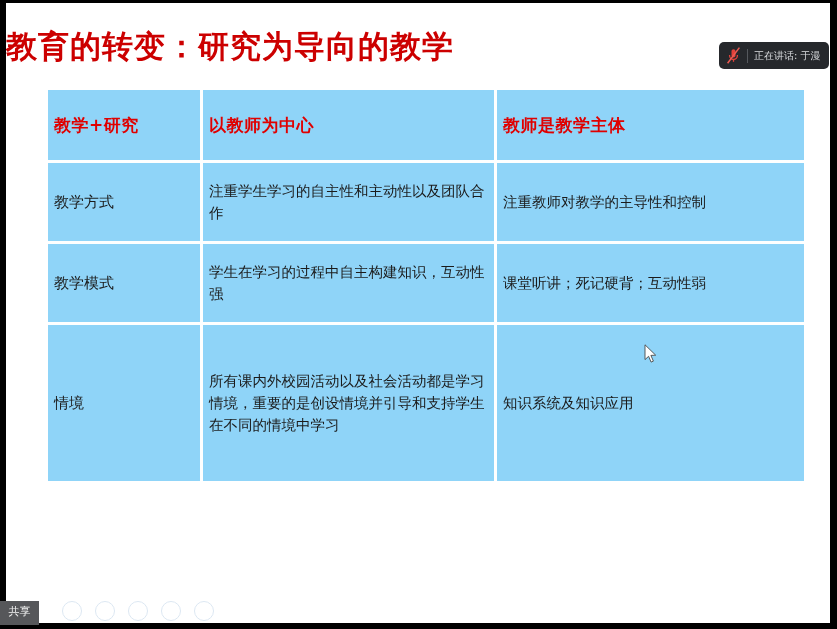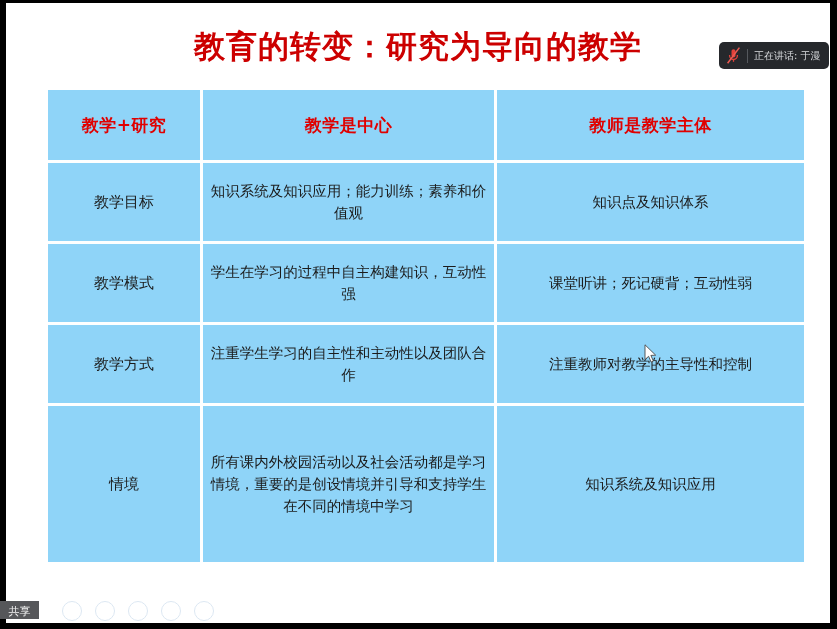--- a/index.html
+++ b/index.html
@@ -29,21 +29,20 @@
     background: #ffffff;
     overflow: hidden;
   }
 
   
   #slide-title {
     position: absolute;
     left: 0;
     top: 26px;
     width: 824px;
-    text-align: center;
     font-family: "Liberation Serif", "DejaVu Serif", serif;
     font-weight: bold;
     font-size: 31px;
     line-height: 36px;
     letter-spacing: 1px;
     color: #cc0000;
     white-space: nowrap;
   }
 
   
@@ -89,21 +88,20 @@
     left: 39px;
     top: 84px;
     width: 750px;
     border-collapse: separate;
     border-spacing: 3px 3px;
     table-layout: fixed;
   }
   #compare-table td {
     background: #8fd4f8;
     vertical-align: middle;
-    text-align: center;
     color: #1b1b1b;
     font-family: "DejaVu Sans", sans-serif;
     font-size: 14.5px;
     line-height: 22px;
     padding: 1px 6px;
   }
   #compare-table col.c1 { width: 152px; }
   #compare-table col.c2 { width: 291px; }
   #compare-table col.c3 { width: 307px; }
 
@@ -141,21 +139,21 @@
     border: 1.6px solid #2a6fb0;
     border-radius: 50%;
   }
 
   
   #share-badge {
     position: absolute;
     left: 0px;
     top: 601px;
     width: 39px;
-    height: 18px;
+    height: 24px;
     background: #56575a;
     color: #f2f2f2;
     font-size: 11px;
     line-height: 22px;
     text-align: center;
     font-family: "DejaVu Sans", sans-serif;
     z-index: 45;
   }
 
   
@@ -180,39 +178,34 @@
 
     <table id="compare-table">
       <colgroup>
         <col class="c1">
           <col class="c2">
           <col class="c3">
       </colgroup>
       <thead>
         <tr>
           <td>教学+研究</td>
-          <td>教学是中心</td>
+          <td>以教师为中心</td>
           <td>教师是教学主体</td>
         </tr>
       </thead>
       <tbody>
         <tr>
-          <td class="label">教学目标</td>
-          <td>知识系统及知识应用；能力训练；素养和价值观</td>
-          <td>知识点及知识体系</td>
+          <td class="label">教学方式</td>
+          <td>注重学生学习的自主性和主动性以及团队合作</td>
+          <td>注重教师对教学的主导性和控制</td>
         </tr>
         <tr>
           <td class="label">教学模式</td>
           <td>学生在学习的过程中自主构建知识，互动性强</td>
           <td>课堂听讲；死记硬背；互动性弱</td>
-        </tr>
-        <tr>
-          <td class="label">教学方式</td>
-          <td>注重学生学习的自主性和主动性以及团队合作</td>
-          <td>注重教师对教学的主导性和控制</td>
         </tr>
         <tr class="last">
           <td class="label">情境</td>
           <td>所有课内外校园活动以及社会活动都是学习情境，重要的是创设情境并引导和支持学生在不同的情境中学习</td>
           <td>知识系统及知识应用</td>
         </tr>
       </tbody>
     </table>
 
     <div id="ghost-tools">

